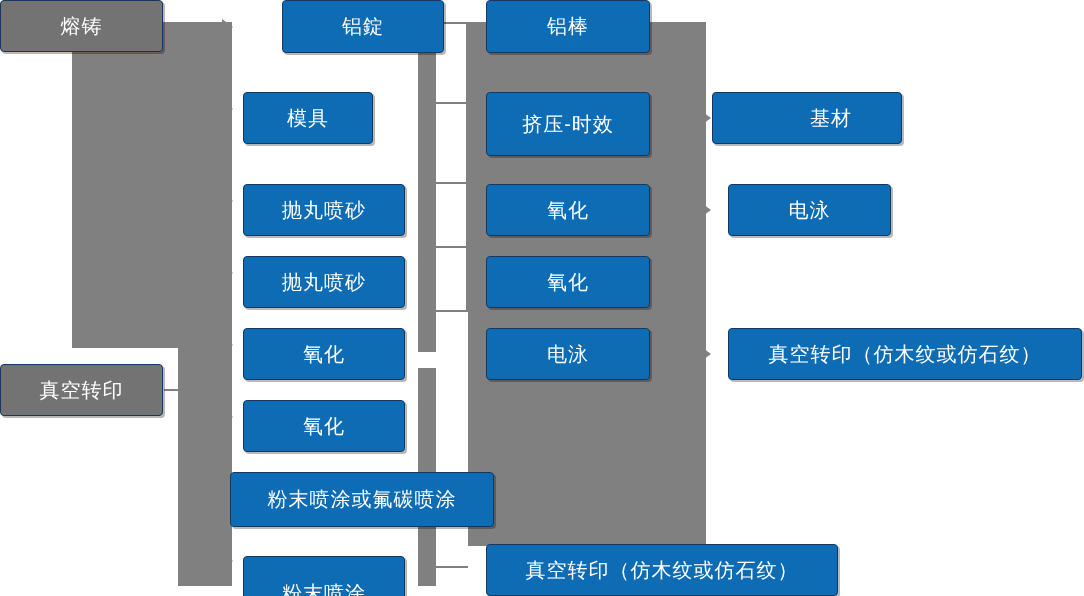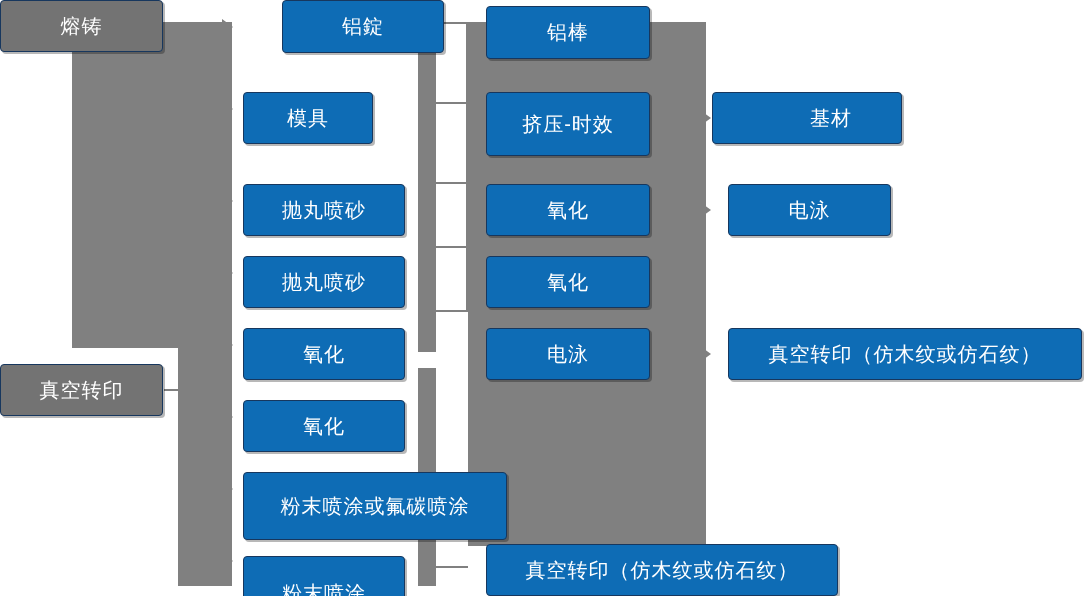--- a/index.html
+++ b/index.html
@@ -116,28 +116,28 @@
   </div>
   <div class="box light" style="left:243px; top:256px; width:162px; height:52px;">
     <span class="lbl">抛丸喷砂</span>
   </div>
   <div class="box light" style="left:243px; top:328px; width:162px; height:52px;">
     <span class="lbl">氧化</span>
   </div>
   <div class="box light" style="left:243px; top:400px; width:162px; height:52px;">
     <span class="lbl">氧化</span>
   </div>
-  <div class="box light" style="left:243px; top:472px; width:264px; height:68px;">
+  <div class="box light" style="left:230px; top:472px; width:264px; height:55px;">
     <span class="lbl">粉末喷涂或氟碳喷涂</span>
   </div>
   <div class="box light" style="left:243px; top:556px; width:162px; height:52px;align-items:flex-end;">
     <span class="lbl">粉末喷涂</span>
   </div>
 
-  <div class="box light" style="left:486px; top:0px; width:164px; height:53px;margin-top:6px;">
+  <div class="box light" style="left:486px; top:0px; width:164px; height:53px;">
     <span class="lbl">铝棒</span>
   </div>
   <div class="box light" style="left:486px; top:92px; width:164px; height:64px;">
     <span class="lbl">挤压-时效</span>
   </div>
   <div class="box light" style="left:486px; top:184px; width:164px; height:52px;">
     <span class="lbl">氧化</span>
   </div>
   <div class="box light" style="left:486px; top:256px; width:164px; height:52px;">
     <span class="lbl">氧化</span>

